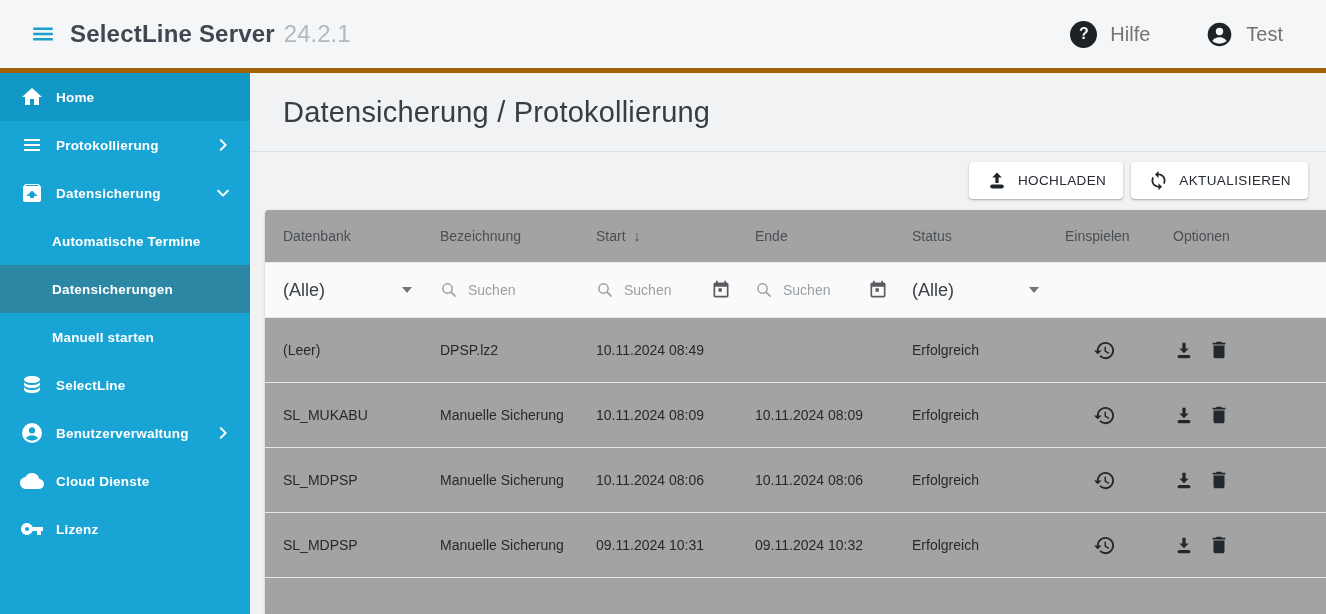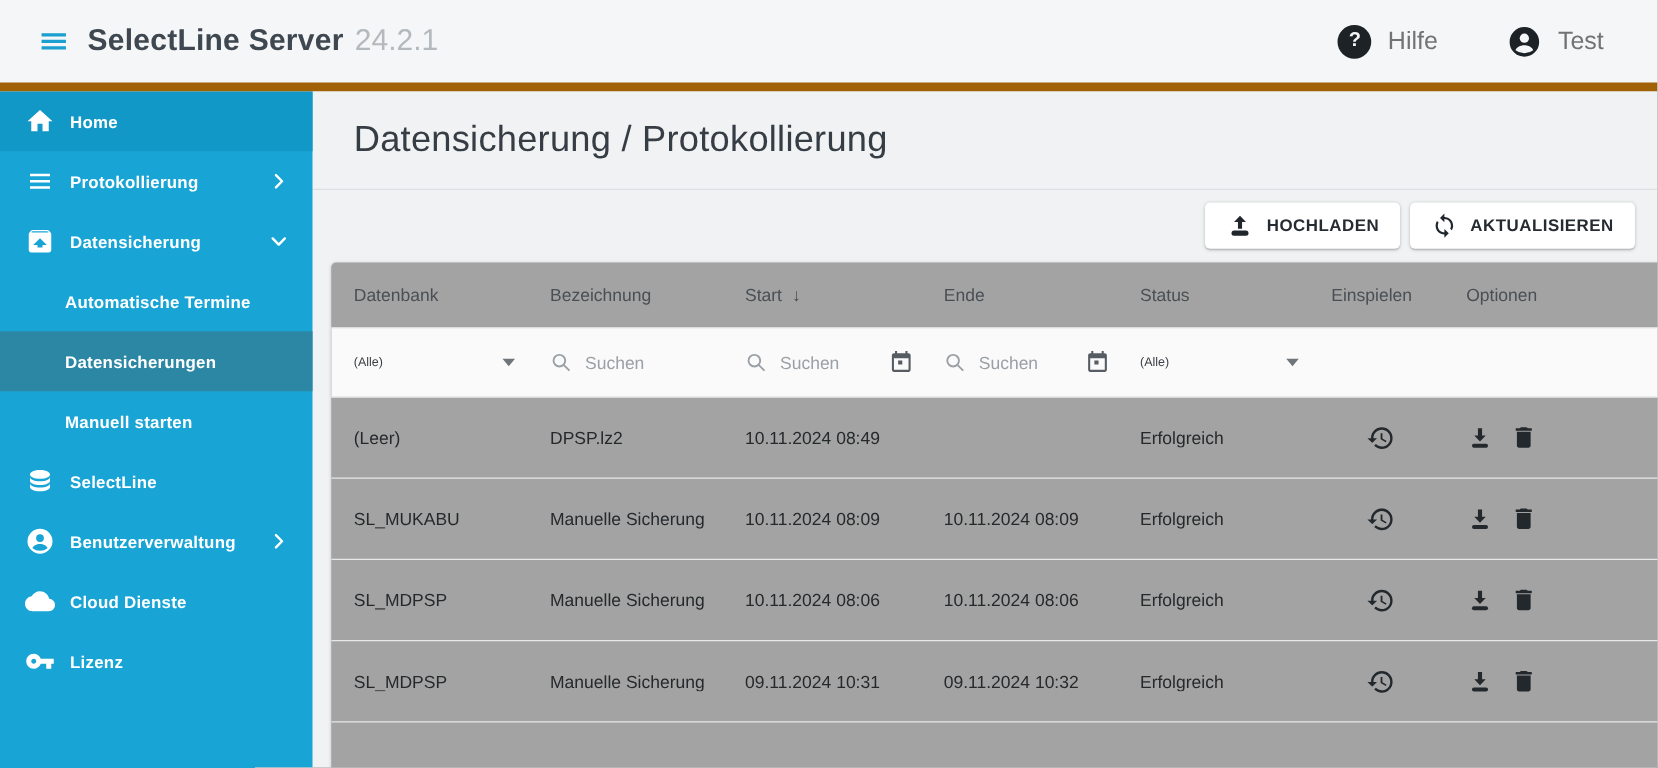--- a/index.html
+++ b/index.html
@@ -9,21 +9,21 @@
     background:#f0f2f3;
     position:relative;
     overflow:hidden;
     color:#2a2f33;
   }
   svg { display:block; }
 
   
   .topbar {
     position:absolute; top:0; left:0; width:1326px; height:73px;
-    background:#f4f6f7; border-bottom:7px solid #a16207;
+    background:#f4f6f7; border-bottom:5px solid #a16207;
     display:flex; align-items:center; z-index:5;
   }
   .hamburger { margin-left:30px; color:#1a9fd0; cursor:pointer; }
   .app-title { margin-left:14px; font-size:24px; font-weight:700; color:#3f4750; letter-spacing:.2px; }
   .app-version { margin-left:9px; font-size:24px; font-weight:400; color:#b4b9bd; }
   .topbar-right { margin-left:auto; display:flex; align-items:center; gap:56px; padding-right:43px; }
   .topbar-group { display:flex; align-items:center; gap:13px; cursor:pointer; }
   .topbar-group .label { font-size:20px; color:#737373; }
   .circle-icon {
     width:27px; height:27px; border-radius:50%; background:#1d2226; color:#f4f6f7;
@@ -58,21 +58,21 @@
 
   
   .toolbar {
     position:absolute; top:162px; left:250px; width:1058px;
     display:flex; justify-content:flex-end; gap:8px;
   }
   .btn {
     height:37px; background:#ffffff; border:none; border-radius:4px;
     box-shadow:0 1px 3px rgba(0,0,0,.22), 0 1px 1px rgba(0,0,0,.12);
     display:flex; align-items:center; gap:10px; padding:0 17px;
-    font-family:inherit; font-size:13.5px; font-weight:700; letter-spacing:.4px;
+    font-family:inherit; font-size:13.5px; font-weight:400; letter-spacing:.4px;
     color:#252b31; cursor:pointer;
   }
   .btn .btn-icon { color:#20262c; }
 
   
   .table-card {
     position:absolute; left:265px; top:210px; width:1139px; height:404px;
     background:#a3a3a3; border-radius:4px 4px 0 0;
     box-shadow:0 1px 3px rgba(0,0,0,.18);
     overflow:hidden;
@@ -84,21 +84,21 @@
     padding:0 18px;
   }
   .thead { height:52px; font-size:14px; color:#4a4f54; }
   .thead .hcell { display:flex; align-items:center; gap:8px; }
   .sort-arrow { font-size:14px; color:#4a4f54; }
   .tfilter {
     height:56px; background:#fafafa;
     border-top:1px solid #ededed; border-bottom:1px solid #e4e4e4;
   }
   .fcell { display:flex; align-items:center; min-width:0; }
-  .fcell .dd-value { font-size:10px; color:#3c4247; }
+  .fcell .dd-value { font-size:18px; color:#3c4247; }
   .dd-arrow {
     width:0; height:0; border-left:5px solid transparent; border-right:5px solid transparent;
     border-top:6px solid #707579; margin-left:auto; cursor:pointer;
   }
   .fcell.dd { padding-right:28px; cursor:pointer; }
   .search-icon { color:#9aa0a5; flex:0 0 18px; margin-right:10px; }
   .filter-input {
     border:none; background:transparent; outline:none; font-family:inherit;
     font-size:14px; color:#3c4247; flex:1 1 auto; min-width:0; width:60px;
   }

